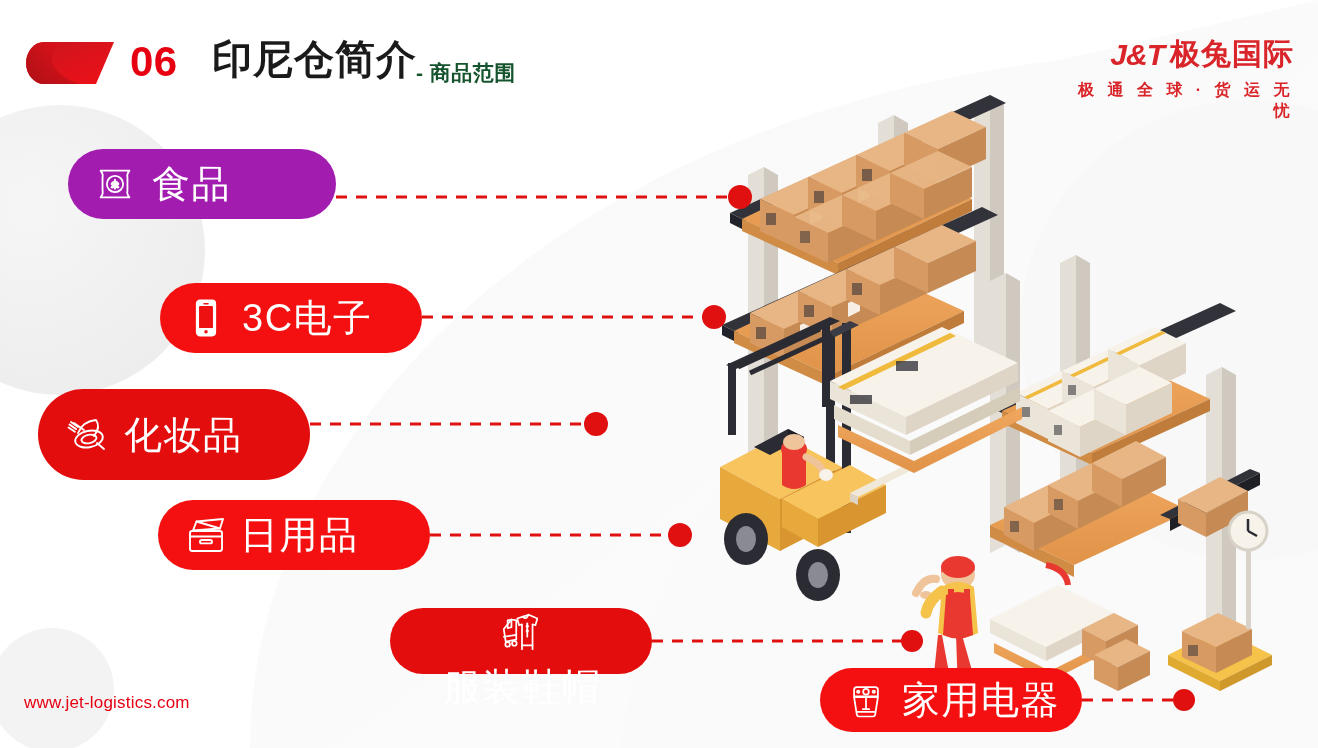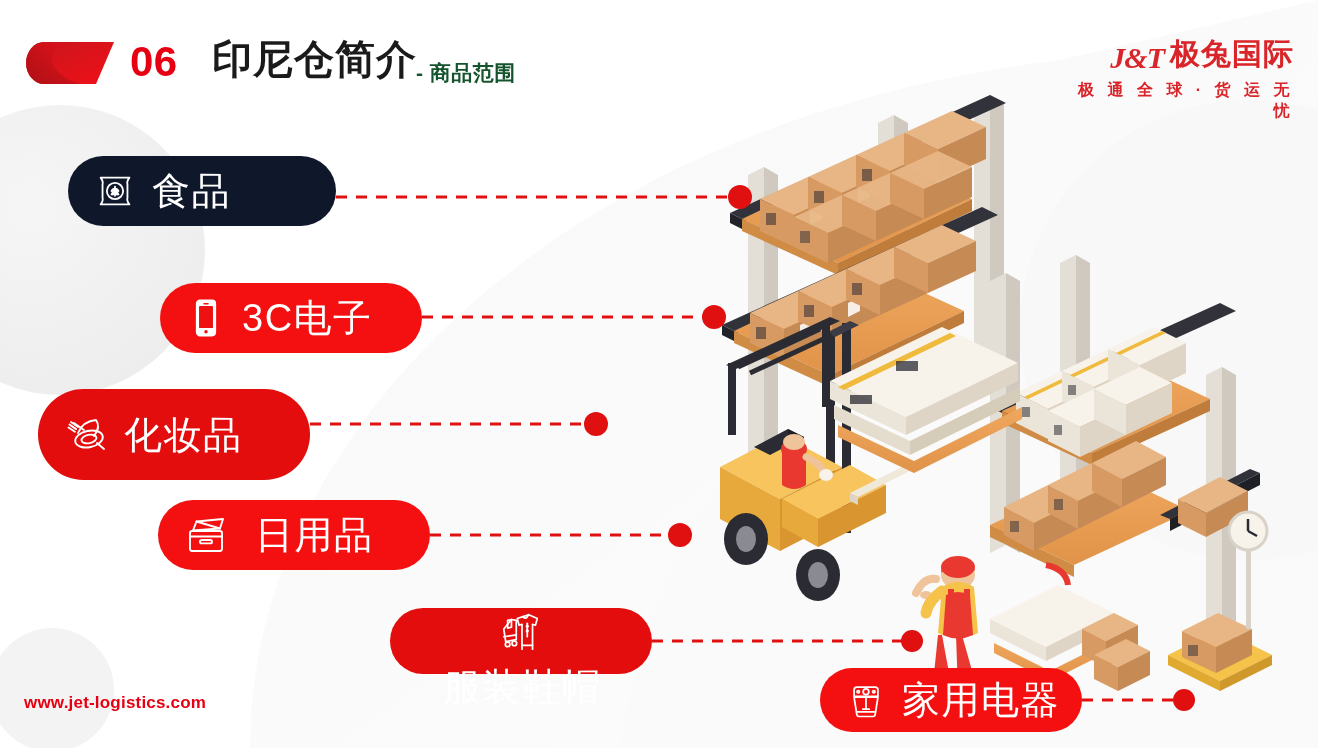--- a/index.html
+++ b/index.html
@@ -27,38 +27,38 @@
     letter-spacing:1px; line-height:1.05;margin-left:16px;
   }
   .hdr-sub {
     position:absolute; left:416px; top:62px;
     font-size:21px; font-weight:bold; color:#14532d;
     letter-spacing:0.5px; line-height:1;
   }
 
   
   .logo { position:absolute; right:24px; top:34px; width:240px; height:66px; z-index:5; }
-  .logo-main { display:flex; align-items:flex-end; justify-content:flex-end; gap:6px;font-family:Liberation Serif, serif; }
+  .logo-main { display:flex; align-items:center; justify-content:flex-end; gap:6px; }
   .logo-jt {
     font-size:30px; font-weight:bold; color:#d9252a;
     font-style:italic; letter-spacing:-1px;
   }
   .logo-cn {
     font-size:30px; font-weight:bold; color:#d9252a; letter-spacing:1px;
   }
   .logo-tag {
     margin-top:5px; text-align:right;
     font-size:16px; font-weight:bold; color:#d9252a;
     letter-spacing:4.5px;
   }
 
   
   .footer {
     position:absolute; left:24px; top:693px; z-index:5;
-    font-size:17px; font-weight:bold; color:#e60012; letter-spacing:0.2px;
+    font-size:17px; font-weight:normal; color:#e60012; letter-spacing:0.2px;
   }
 
   
   #connectors { position:absolute; inset:0; z-index:3; }
 
   
   .pill {
     position:absolute; z-index:4;
     display:flex; align-items:center;
     border-radius:60px;
@@ -438,21 +438,21 @@
   <div class="logo-main">
     <span class="logo-jt">J&amp;T</span>
     <span class="logo-cn">极兔国际</span>
   </div>
   <div class="logo-tag">极 通 全 球 · 货 运 无 忧</div>
 </div>
 
 <div class="footer">www.jet-logistics.com</div>
 
 <div id="pills">
-    <div class="pill" style="left: 68px; top: 156px; width: 268px; height: 70px; background: #0f172a; padding: 0px 22px 0px 24px; gap: 14px;">
+    <div class="pill" style="left: 68px; top: 149px; width: 268px; height: 70px; background: #a21caf; padding: 0px 22px 0px 24px; gap: 14px;">
       <span class="pill-icon" style="width: 46px; height: 46px;">
         <svg viewBox="0 0 48 48" fill="none" stroke="#fff" stroke-width="1.9" stroke-linecap="round" stroke-linejoin="round">
       <path d="M9 10 Q12 14 11 17 L11 31 Q12 34 9 38 L39 38 Q36 34 37 31 L37 17 Q36 14 39 10 Z"></path>
       <circle cx="24" cy="24" r="8.5"></circle>
       <path d="M24 19.5 L24 29"></path>
       <path d="M24 21.5 q-3 0.3 -3.6 2.6 q3 0.3 3.6 -2.6Z"></path>
       <path d="M24 21.5 q3 0.3 3.6 2.6 q-3 0.3 -3.6 -2.6Z"></path>
       <path d="M24 25 q-3 0.3 -3.6 2.6 q3 0.3 3.6 -2.6Z"></path>
       <path d="M24 25 q3 0.3 3.6 2.6 q-3 0.3 -3.6 -2.6Z"></path>
     </svg>
@@ -478,21 +478,21 @@
       <path d="M16 22 q5 -12 18 -13 q5 7 -2 16"></path>
       <path d="M9 11 l7 5"></path>
       <path d="M7.5 13.5 l6.6 4.6"></path>
       <path d="M6.5 16.5 l6.4 4.2"></path>
       <path d="M12 12 L22 19"></path>
       <path d="M35 32 l7 6"></path>
     </svg>
       </span>
       <span class="pill-label">化妆品</span>
     </div>
-    <div class="pill" style="left: 158px; top: 500px; width: 272px; height: 70px; background: rgb(244, 16, 16); padding: 0px 22px 0px 24px; gap: 25px;">
+    <div class="pill" style="left: 158px; top: 500px; width: 272px; height: 70px; background: rgb(244, 16, 16); padding: 0px 22px 0px 24px; gap: 10px;">
       <span class="pill-icon" style="width: 48px; height: 48px;">
         <svg viewBox="0 0 48 48" fill="none" stroke="#fff" stroke-width="1.9" stroke-linecap="round" stroke-linejoin="round">
       <rect x="8" y="20" width="32" height="20" rx="2.2"></rect>
       <path d="M8 25.5 L40 25.5"></path>
       <rect x="18" y="29" width="12" height="3.4" rx="1.7"></rect>
       <path d="M11 19.5 L14.5 10.5 L41 8 L38 17.5 Z"></path>
       <path d="M14.5 10.5 L38 17.5"></path>
     </svg>
       </span>
       <span class="pill-label">日用品</span>

